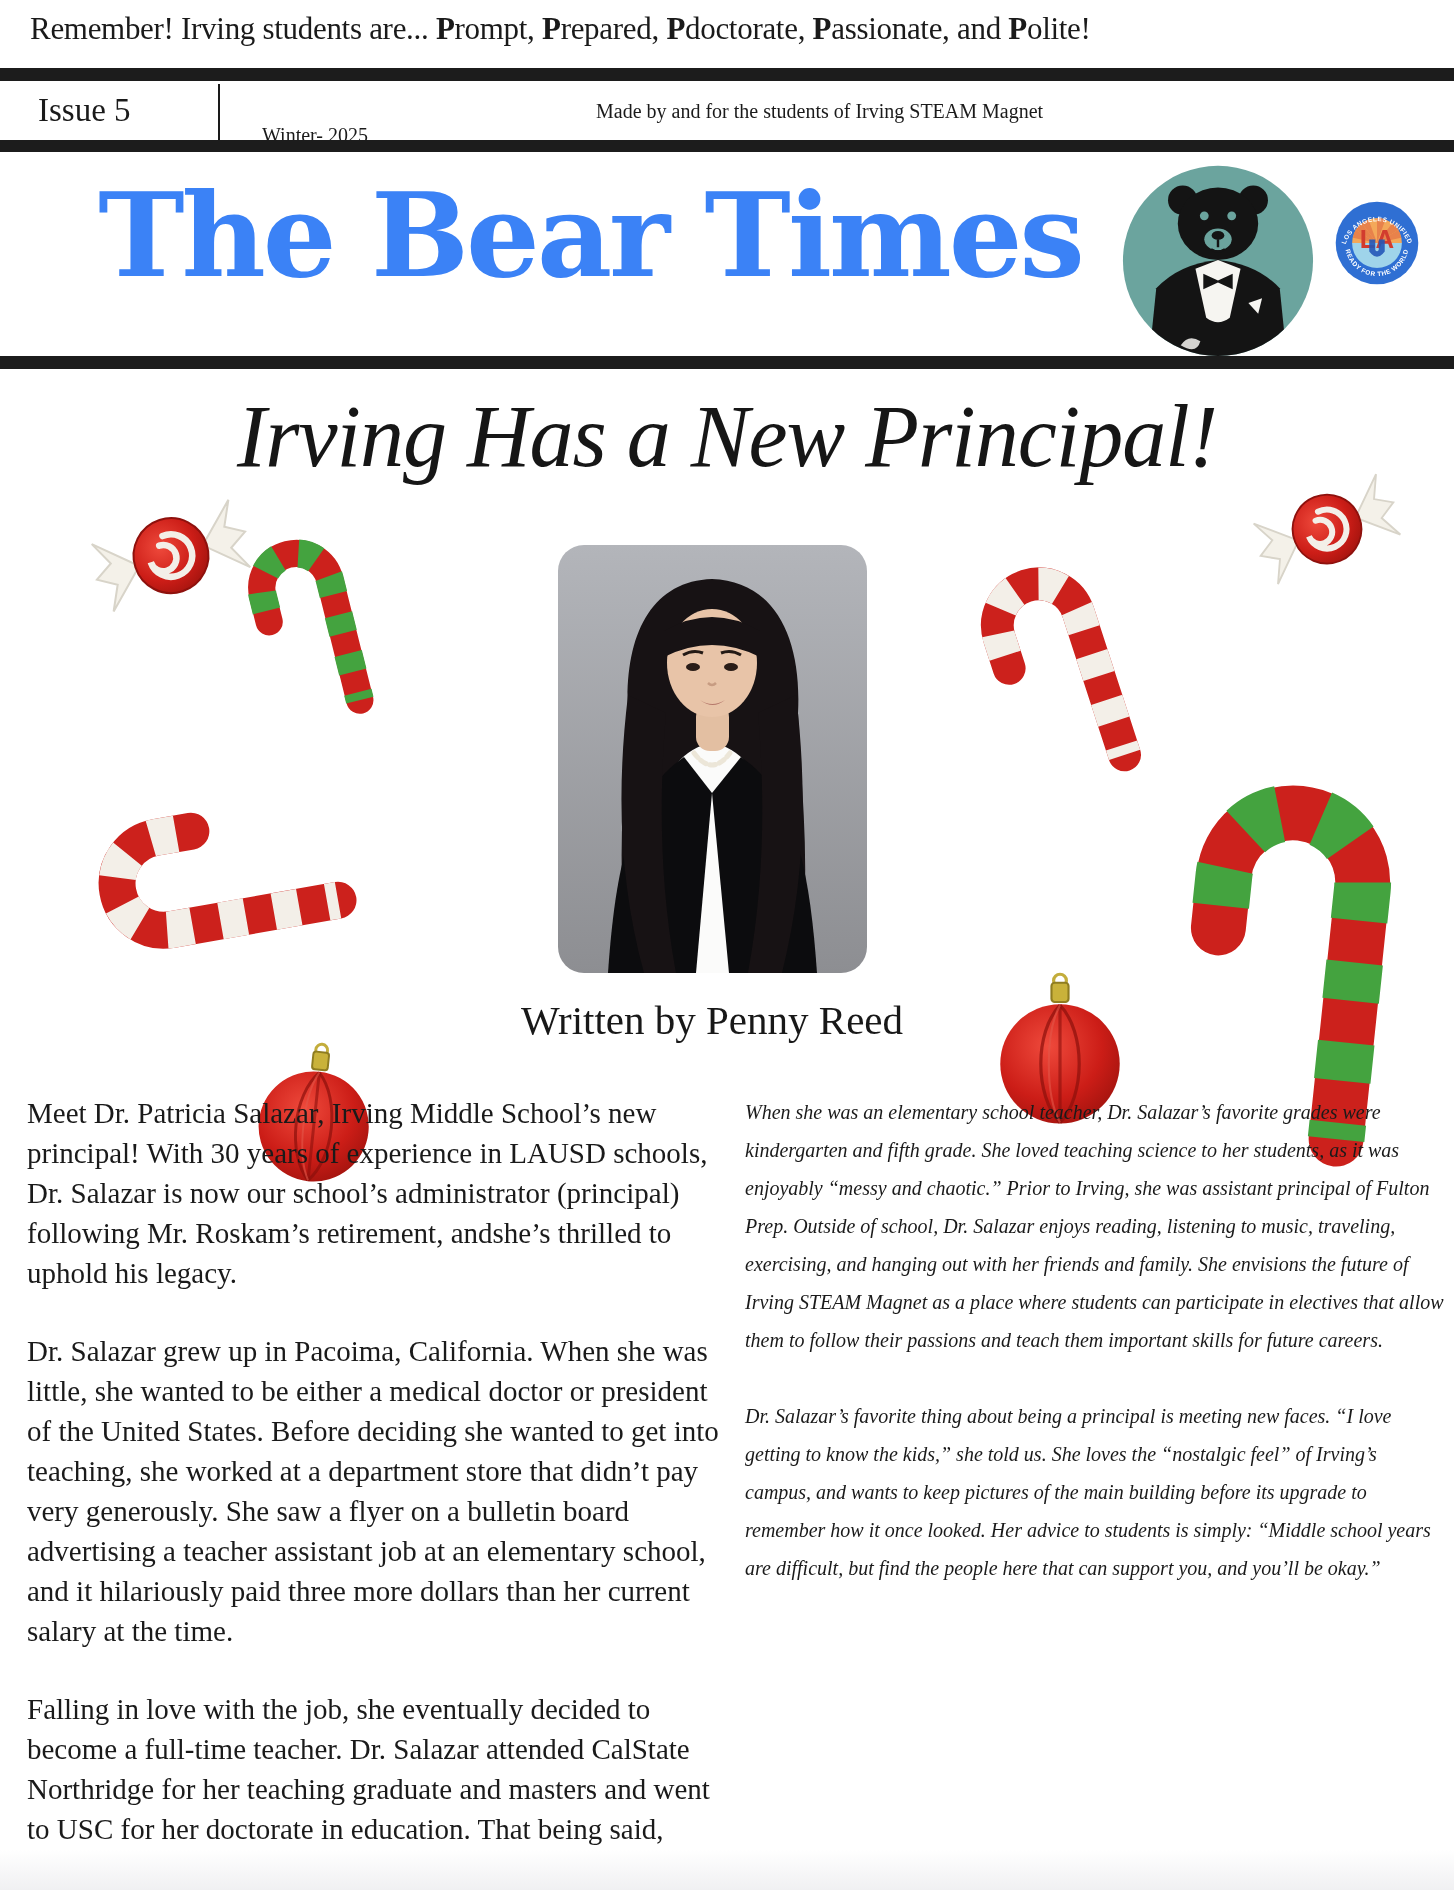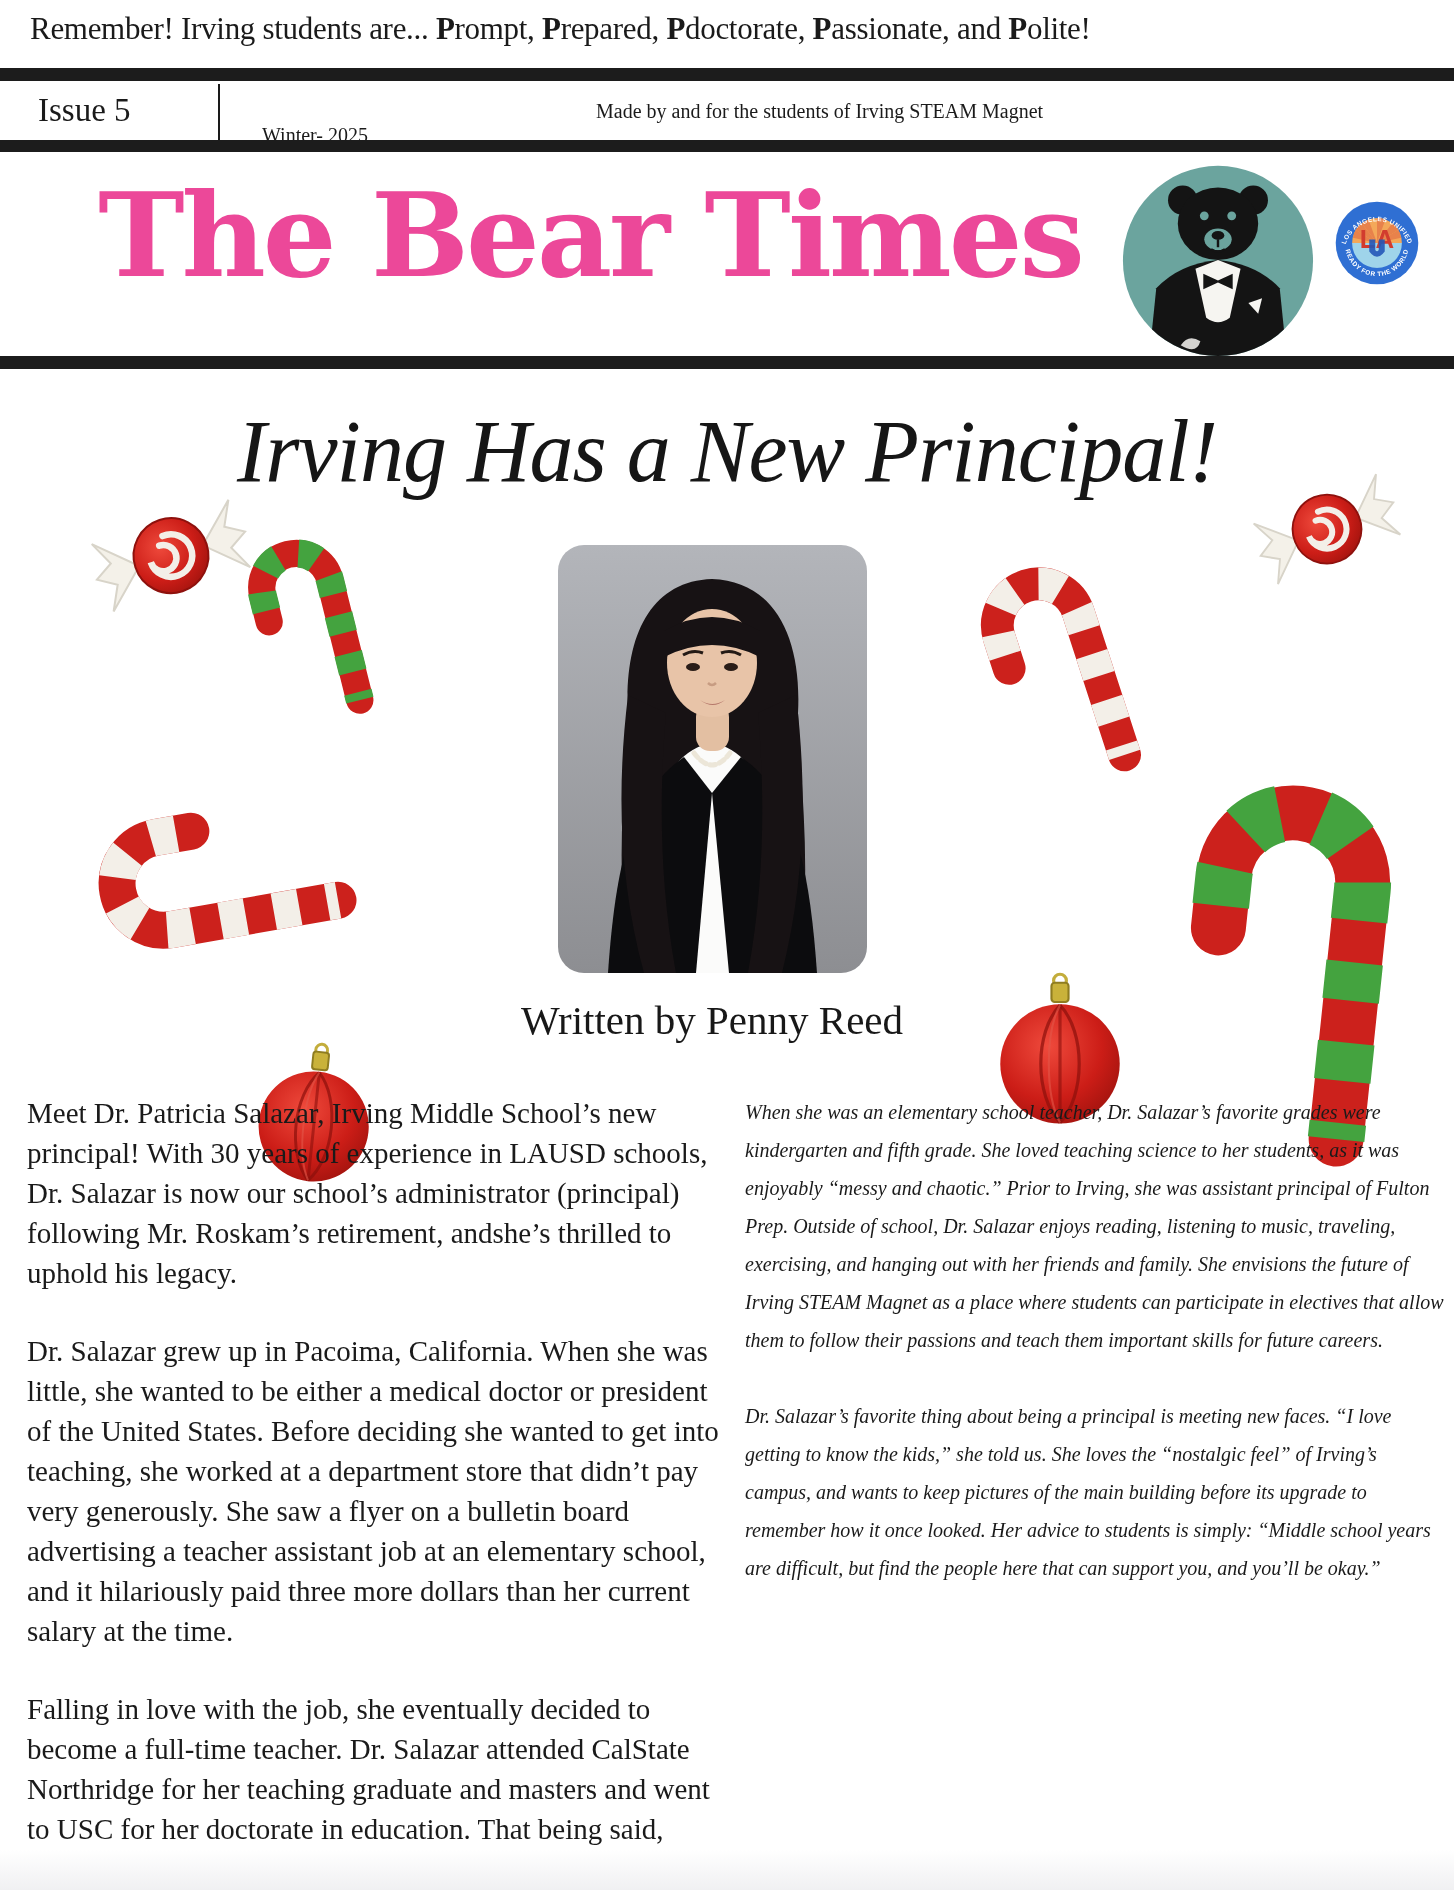--- a/index.html
+++ b/index.html
@@ -15,27 +15,27 @@
   .rule2{top:140px;height:12px;}
   .rule3{top:356px;height:13px;}
   .issue-row{position:absolute;top:86px;left:0;width:100%;height:54px;}
   .issue{position:absolute;left:38px;top:6px;font-size:33px;}
   .vline{position:absolute;left:218px;top:-2px;height:56px;width:2px;background:#1a1a1a;}
   .season{position:absolute;left:262px;top:6px;font-size:20px;margin-top:32px;}
   .tagline{position:absolute;left:588px;top:14px;font-size:20px;margin-left:8px;}
   .masthead-title{
     position:absolute;top:172px;left:60px;width:1060px;margin:0;text-align:center;
     font-family:"DejaVu Serif",serif;font-weight:700;font-size:116px;line-height:1.1;
-    letter-spacing:-3px;color:#ec4899;
+    letter-spacing:-3px;color:#3b82f6;
   }
   .bear-badge{position:absolute;left:1120px;top:159px;width:196px;height:212px;}
   .district-badge{position:absolute;left:1334px;top:200px;width:86px;height:86px;}
   
   .headline{
-    position:absolute;top:401px;left:0;width:100%;margin:0;text-align:center;
+    position:absolute;top:386px;left:0;width:100%;margin:0;text-align:center;
     font-style:italic;font-weight:400;font-size:88px;letter-spacing:-1px;color:#161616;
   }
   .photo{
     position:absolute;left:558px;top:545px;width:309px;height:428px;margin:0;
     border-radius:26px;overflow:hidden;
   }
   .byline{position:absolute;top:996px;left:357px;width:710px;text-align:center;font-size:41px;color:#181818;}
   .deco{position:absolute;}
   .deco svg{display:block;width:100%;height:auto;}
   .d1{left:85px;top:500px;width:172px;transform:rotate(-18deg);}

